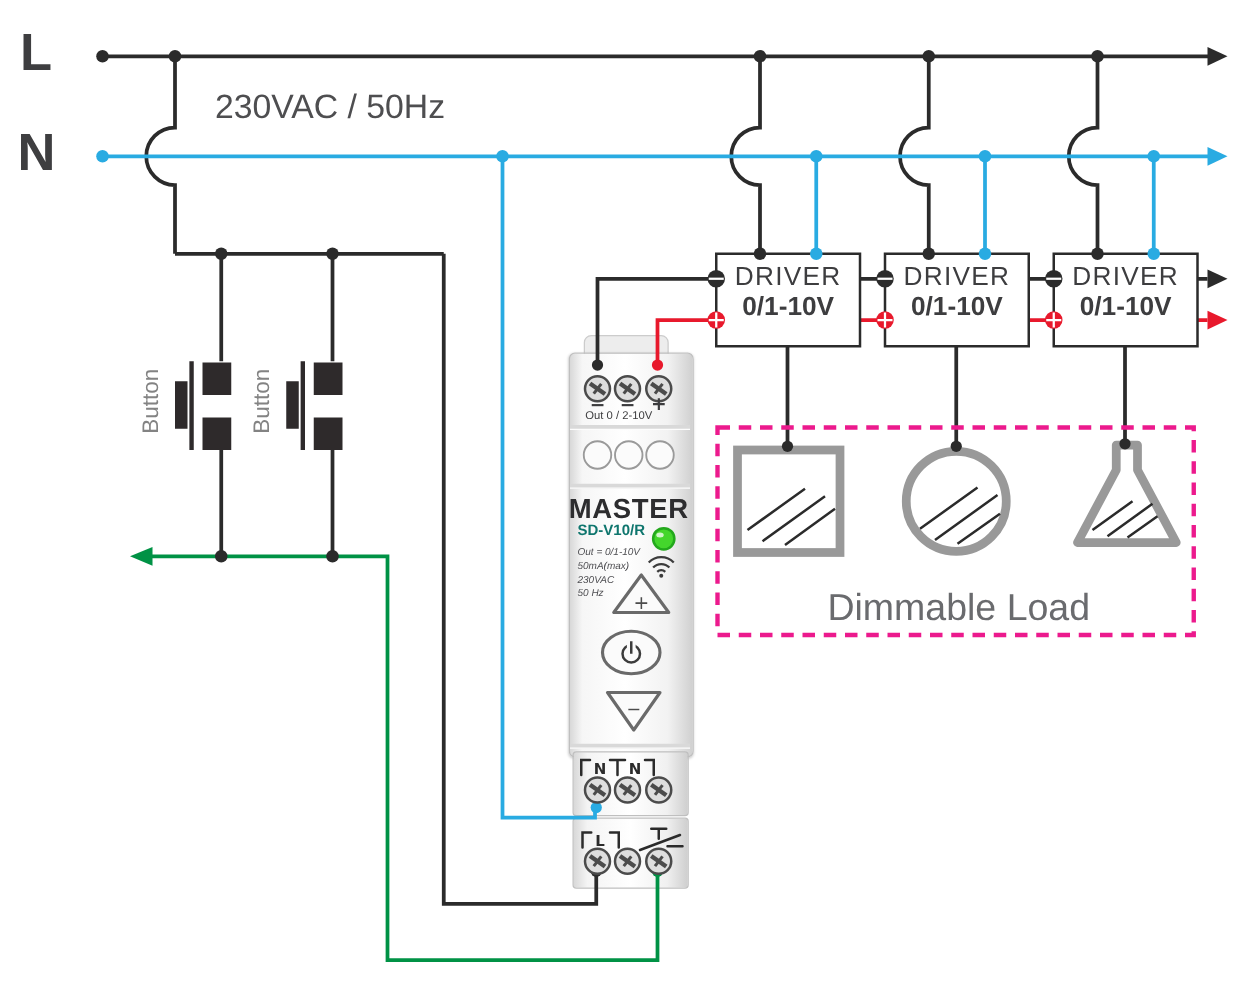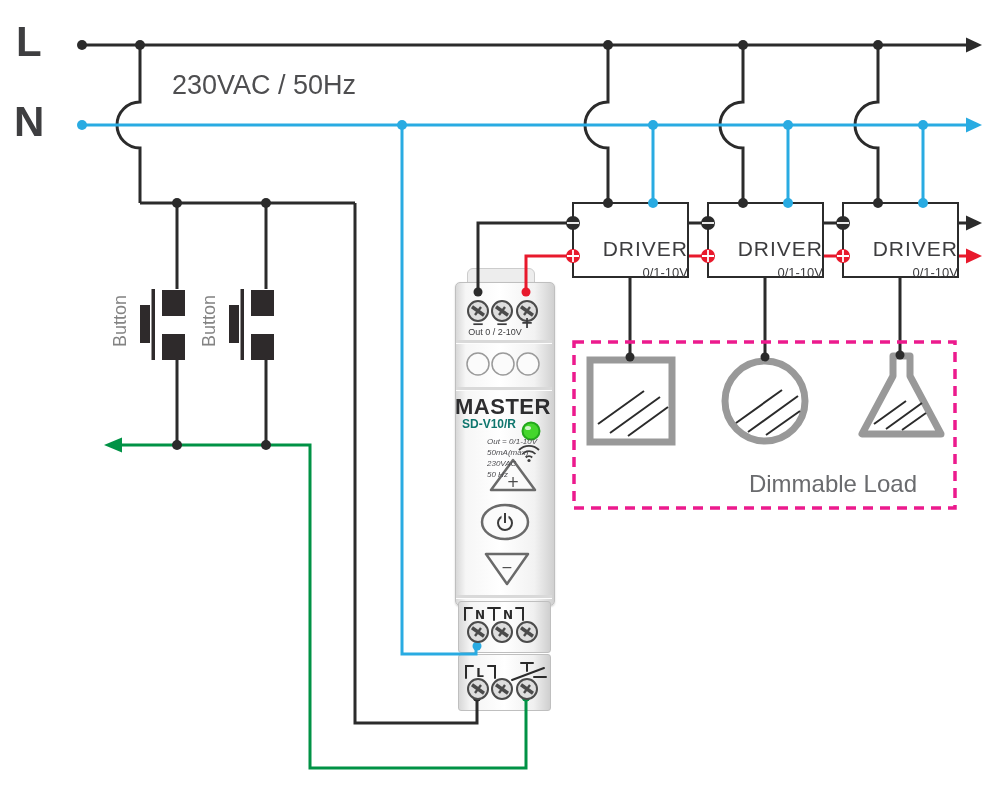--- a/index.html
+++ b/index.html
@@ -4,37 +4,37 @@
 <style>
   html,body{margin:0;padding:0;background:#ffffff;}
   #stage{position:relative;width:1000px;height:800px;background:#ffffff;overflow:hidden;
          font-family:"Liberation Sans", sans-serif;}
   #stage svg{position:absolute;left:0;top:0;pointer-events:none;}
   .abs{position:absolute;}
   .power-label{font-size:42px;font-weight:700;color:#3e3e40;line-height:40px;}
   .supply-label{font-size:27px;color:#4e4e50;}
   .btn-label{width:92px;height:22px;transform:rotate(-90deg);transform-origin:center;
              text-align:center;font-size:18px;color:#838383;}
-  .driver-box-text{width:115px;text-align:right;color:#3d3d3f;margin-top:27px;}
+  .driver-box-text{width:115px;text-align:center;color:#3d3d3f;}
   .driver-name{font-size:21px;letter-spacing:1px;line-height:25px;}
-  .driver-type{font-size:13px;font-weight:400;line-height:24px;}
-  .dimmable-label{width:300px;text-align:right;font-size:24px;color:#6a6b6e;}
+  .driver-type{font-size:21px;font-weight:700;line-height:24px;}
+  .dimmable-label{width:300px;text-align:center;font-size:30px;color:#6a6b6e;}
   .device-tab{left:467px;top:268px;width:66px;height:22px;background:#ededed;
               border:1px solid #cccccc;border-radius:6px 6px 2px 2px;}
   .device-body{left:455px;top:282px;width:98px;height:322px;
                background:linear-gradient(90deg,#d8d8d8 0%,#f6f6f6 10%,#ffffff 45%,#f2f2f2 80%,#d0d0d0 100%);
                border:1px solid #bfbfbf;border-radius:5px;box-shadow:0 1px 2px rgba(0,0,0,.18);}
   .device-groove{left:456px;width:96px;height:3px;background:#d9d9d9;border-bottom:1px solid #fdfdfd;}
   .device-block{left:458px;width:91px;
                background:linear-gradient(90deg,#d8d8d8 0%,#f4f4f4 12%,#ffffff 50%,#f0f0f0 82%,#cfcfcf 100%);
                border:1px solid #bfbfbf;border-radius:3px;}
   .brand{left:455px;top:394px;width:76px;text-align:right;font-size:22px;font-weight:800;
          letter-spacing:.5px;color:#2d2d2f;}
   .model{left:462px;top:417px;font-size:12px;font-weight:700;color:#0f766e;}
-  .specs{left:462px;top:436px;font-size:8px;font-style:italic;color:#4e4e52;line-height:11px;margin-left:25px;}
+  .specs{left:462px;top:436px;font-size:8px;font-style:italic;color:#4e4e52;line-height:11px;}
   .out-label{left:455px;top:327px;width:80px;text-align:center;font-size:9px;color:#3c3c3e;}
 </style>
 </head>
 <body>
 
 <div id="stage">
 
   <div class="abs device-tab"></div>
   <div class="abs device-body"></div>
   <div class="abs device-groove" style="top:340px;"></div>

